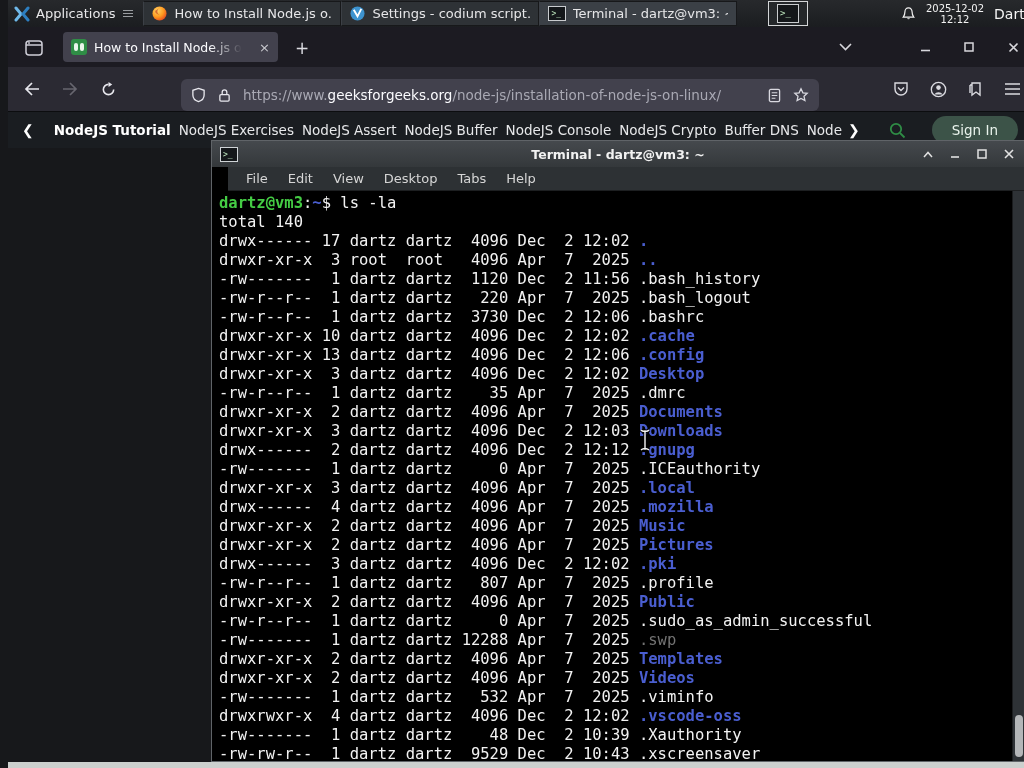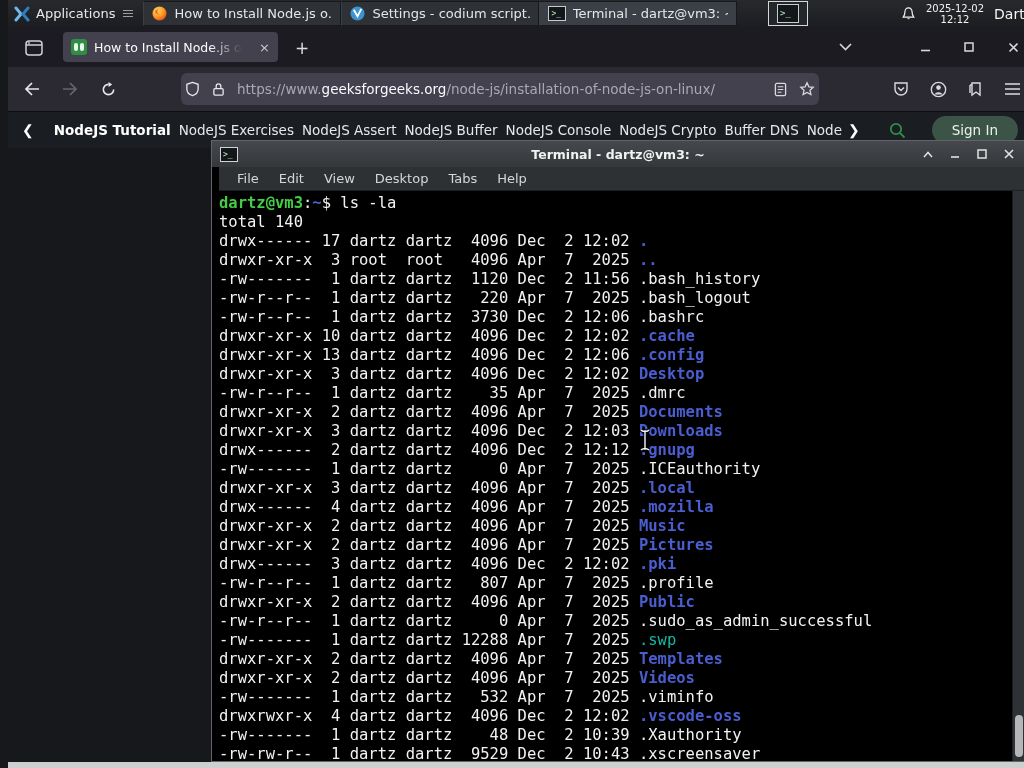--- a/index.html
+++ b/index.html
@@ -40,22 +40,22 @@
                -webkit-mask-image:linear-gradient(90deg,#000 78%,transparent); mask-image:linear-gradient(90deg,#000 78%,transparent); }
   .tab-close { color:#c9c9cf; font-size:13px; margin-left:auto; }
   .newtab { position:absolute; left:282px; top:9px; width:24px; height:24px; color:#dcdce2; font-size:17px;
             display:flex; align-items:center; justify-content:center; }
   .tab-right { position:absolute; right:10px; top:0; height:40px; display:flex; align-items:center; gap:26px; }
   .winbtn { color:#d7d7dc; display:flex; align-items:center; justify-content:center; width:18px; height:18px; }
 
   .toolbar { position:relative; height:44px; background:#2b2a33; display:flex; align-items:center; }
   .navicons { display:flex; align-items:center; gap:14px; padding-left:12px; }
   .icon24 { width:24px; height:24px; display:flex; align-items:center; justify-content:center; }
-  .urlpill { position:absolute; left:173px; top:6px; width:638px; height:32px; background:#42414d; border-radius:6px;
-             display:flex; align-items:center; padding:0 4px; gap:12px; }
+  .urlpill { position:absolute; left:173px; top:12px; width:638px; height:32px; background:#42414d; border-radius:6px;
+             display:flex; align-items:center; padding:0 10px; gap:12px; }
   .urltext { font-size:13.5px; white-space:nowrap; overflow:hidden; flex:1; }
   .url-dim { color:#a9a9b4; } .url-domain { color:#fbfbfe; }
   .pill-right { display:flex; align-items:center; gap:12px; }
   .tool-right { position:absolute; right:8px; top:0; height:44px; display:flex; align-items:center; gap:13px; }
 
   
   .sitenav { position:relative; height:37px; background:#1a1d21; display:flex; align-items:center; gap:20px;
              padding:0 14px; border-top:1px solid #0c0d0f; }
   .nav-chevron { color:#ffffff; font-weight:bold; font-size:14px; }
   .sitenav-links { display:flex; align-items:center; gap:8px; }
@@ -69,31 +69,31 @@
   
   .termwin { position:absolute; left:203px; top:140px; width:814px; height:622px; background:#000;
              border:1px solid #606468; z-index:25; }
   .t-titlebar { position:absolute; left:0; top:0; right:0; height:26px;
                 background:linear-gradient(#45494d,#34383b); display:flex; align-items:center; padding:0 8px; }
   .t-icon { width:18px; height:15px; border:1px solid #cfd3d6; background:#14171a; color:#bfe8bf;
             font-family:"DejaVu Sans Mono",monospace; font-size:8px; line-height:13px; padding-left:2px; }
   .t-title { position:absolute; left:0; right:0; text-align:center; color:#f2f2f2; font-size:12.5px; font-weight:bold; }
   .t-controls { margin-left:auto; display:flex; gap:13px; z-index:2; }
   .t-ctl { width:14px; height:14px; display:flex; align-items:center; justify-content:center; color:#e2e2e2; }
-  .t-menubar { position:absolute; left:7px; top:26px; right:0; height:24px; background:#2d3134;
+  .t-menubar { position:absolute; left:16px; top:26px; right:0; height:24px; background:#2d3134;
                display:flex; align-items:center; gap:0; padding-left:8px; border-bottom:1px solid #1d1f21; }
   .t-menu-item { color:#d6d6d6; font-size:13px; padding:0 10px; }
   .t-body { position:absolute; left:0; top:50px; right:13px; bottom:0; background:#000; overflow:hidden;
             padding:3px 0 0 7px; font-family:"DejaVu Sans Mono",monospace; font-size:15.5px; line-height:19px;
             white-space:pre; color:#f2f2f2; }
   .tline { height:19px; }
   .c-fg { color:#f2f2f2; }
   .c-green { color:#44cc44; font-weight:bold; }
   .c-blue, .c-dir { color:#4a5ed0; font-weight:bold; }
-  .c-dim { color:#14b8a6; }
+  .c-dim { color:#737373; }
   .t-scrollbar { position:absolute; right:0; top:50px; bottom:0; width:12px; background:#2e3236; border-left:1px solid #1a1c1e; }
   .t-thumb { position:absolute; left:2px; bottom:4px; width:8px; height:42px; background:#b4b6b8; border-radius:4px; }
 
   .ibeam { position:absolute; left:630px; top:428px; z-index:40; }
   svg { display:block; }
 </style>
 </head>
 <body>
 
 <div class="screen">

